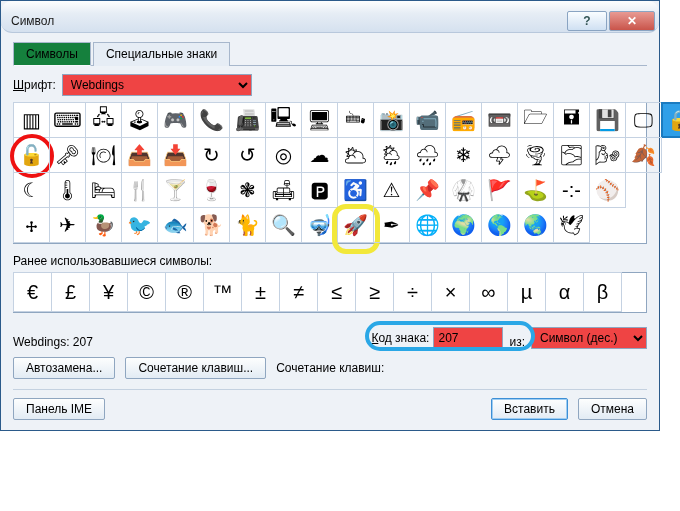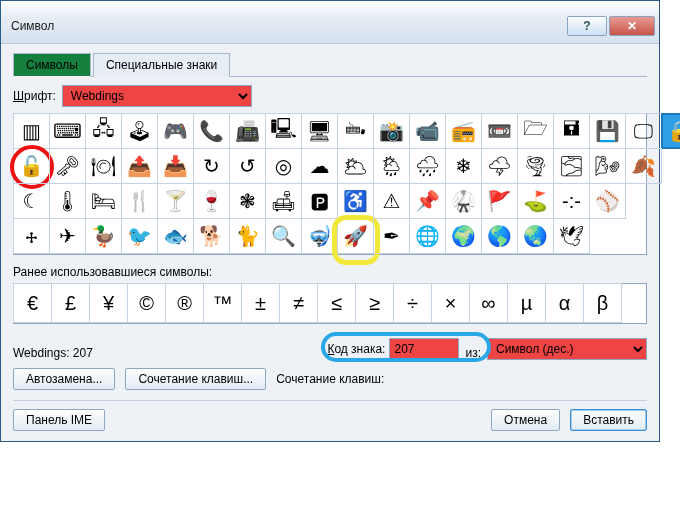--- a/index.html
+++ b/index.html
@@ -1,19 +1,19 @@
 <!DOCTYPE html>
 <html><head>
 <meta charset="utf-8">
 <style>
 * { box-sizing: border-box; margin: 0; padding: 0; font-family: "Segoe UI", Tahoma, sans-serif; font-size: 12px; }
 body { background: #fff; width: 680px; height: 511px; overflow: hidden; }
 
 .window { width: 660px; border: 1px solid #2b5a8a; background: #eef2f7; }
-.titlebar { height: 43px; background: linear-gradient(#fdfefe,#e6edf5 40%,#d5e1ef); display: flex; align-items: center; padding: 8px 4px 0 10px; border-bottom: 1px solid #b8c8dc; }
+.titlebar { height: 32px; background: linear-gradient(#fdfefe,#e6edf5 40%,#d5e1ef); display: flex; align-items: center; padding: 8px 4px 0 10px; border-bottom: 1px solid #b8c8dc; border-radius: 11px; }
 .titlebar .title { flex: 1; color: #1a1a1a; }
 .titlebar .btn { width: 40px; height: 20px; margin-left: 2px; border: 1px solid #8aa4c2; border-radius: 2px; display: flex; align-items: center; justify-content: center; font-weight: bold; color: #355; background: linear-gradient(#fafdff,#cfe0f2); }
 .titlebar .btn.close { background: linear-gradient(#e89a93,#c9544a); color: #fff; width: 46px; }
 
 .client { padding: 8px 12px 10px 12px; }
 
 .tabs { display: flex; border-bottom: 1px solid #a7b7cc; margin-bottom: 8px; }
 .tab { padding: 4px 12px; border: 1px solid #a7b7cc; border-bottom: none; background: #e6edf5; margin-right: 2px; cursor: pointer; position: relative; top: 1px; }
 .tab.active { background: #15803d; border-bottom: 1px solid #f6f9fc; }
 
@@ -34,21 +34,21 @@
 .blue-mark { position: absolute; left: -6px; top: -6px; width: 170px; height: 30px; border: 4px solid #2aa7e6; border-radius: 16px; pointer-events: none; }
 
 .section-label { margin: 10px 0 4px 0; }
 
 .recent { border: 1px solid #8fa6c0; background:#fff; display:flex; }
 .recent .cell { width: 39px; height: 40px; font-size: 20px; }
 
 .coderow { display:flex; align-items:flex-end; margin-top:14px; gap:6px; position:relative; }
 .coderow .left { flex: 0 0 auto; }
 .codewrap { position:relative; display:flex; align-items:center; gap:4px; }
-.from-select { width: 160px; }
+.from-select { width: 116px; }
 
 .btnrow { display:flex; gap:10px; margin-top:8px; align-items:center; }
 .pushbtn { border:1px solid #8fa6c0; background: linear-gradient(#fdfefe,#e2ebf4); padding: 3px 12px; cursor:pointer; border-radius:2px; }
 .pushbtn.default { border:1px solid #3d8fd6; box-shadow:0 0 0 1px #9ecdf2 inset; }
 
 .footer { border-top:1px solid #c4d1e0; margin-top:10px; padding-top:8px; display:flex; align-items:center; gap:10px; }
 .footer .spacer { flex:1; }
 </style>
 </head>
 <body>
@@ -195,18 +195,18 @@
 
     <div class="btnrow">
       <button class="pushbtn">Автозамена...</button>
       <button class="pushbtn">Сочетание клавиш...</button>
       <span>Сочетание клавиш:</span>
     </div>
 
     <div class="footer">
       <button class="pushbtn">Панель IME</button>
       <span class="spacer"></span>
+      <button class="pushbtn default">Вставить</button>
       <button class="pushbtn">Отмена</button>
-      <button class="pushbtn default">Вставить</button>
     </div>
 
   </div>
 </div>
 
 </body></html>

